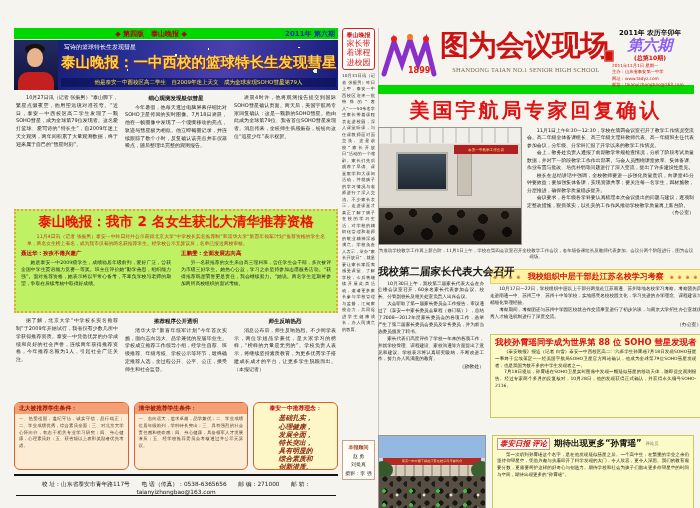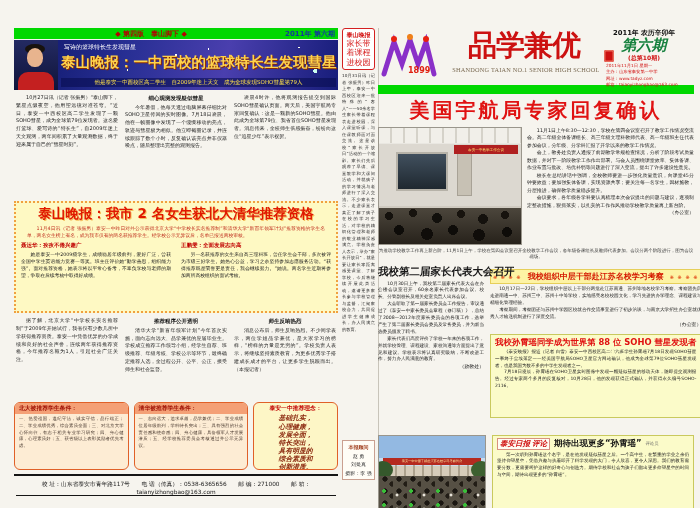--- a/index.html
+++ b/index.html
@@ -31,21 +31,21 @@
   .banner-sub{position:absolute;left:47px;right:2px;bottom:3px;background:rgba(8,14,80,.6);color:#ffe24a;
     font-size:5.5px;text-align:center;padding:1px 0;z-index:2;}
 
   .cols{display:flex;gap:7px;padding:4px 2px 2px 2px;font-size:5px;line-height:1.55;text-align:justify;color:#1d1d1d;}
   .col{flex:1;overflow:hidden;}
   .art1{height:100px;}
   .art2{height:80px;}
   .col p{margin:0;text-indent:2em;}
   .bold-head{font-weight:bold;font-size:5.5px;text-align:center;margin-bottom:1px;color:#111;}
 
-  .feature{border:2px dotted #f0a040;background:#fef9c3;padding:2px 5px 14px 5px;margin-top:5px;}
+  .feature{border:2px dotted #f0a040;background:#bef264;padding:2px 5px 6px 5px;margin-top:13px;}
   .feature-head{text-align:center;font-size:13.5px;font-weight:bold;color:#e01800;
     text-shadow:1px 1px 0 #f6c060;white-space:nowrap;}
   .feature-intro{color:#c03020;font-size:4.8px;line-height:1.5;text-align:justify;margin:2px 6px 2px 6px;text-indent:2em;}
   .feature-cols{display:flex;gap:10px;font-size:4.8px;line-height:1.5;text-align:justify;height:56px;overflow:hidden;}
   .fsec{flex:1;overflow:hidden;}
   .sec-head{color:#c00000;font-weight:bold;font-size:5.5px;margin-bottom:1px;}
   .fsec p{margin:0;text-indent:2em;}
 
   .bottom-row{display:flex;gap:5px;margin-top:3px;height:68px;}
   .cond-box{flex:1.25;border:1.5px solid #e06028;border-radius:6px;background:#fdecd4;overflow:hidden;}
@@ -74,23 +74,23 @@
   .right-main{position:absolute;left:378px;top:26px;width:316px;}
   .masthead{position:relative;height:58px;}
   .logo{position:absolute;left:0;top:8px;width:62px;height:46px;}
   .logo-year{position:absolute;left:30px;top:32px;font-size:8px;font-weight:bold;color:#e02010;}
   .mast-title{position:absolute;left:60px;top:0px;width:172px;text-align:center;font-size:29px;font-weight:bold;
     color:#cc1111;font-family:"Liberation Serif","DejaVu Serif",serif;letter-spacing:-1px;white-space:nowrap;}
   .seal{position:absolute;left:226px;top:24px;width:10px;height:12px;background:#cc1111;border-radius:2px;
     box-shadow:inset 0 0 0 1.5px #e86a5a;}
   .mast-eng{position:absolute;left:58px;top:40px;width:180px;text-align:center;font-size:6.3px;color:#7a6a52;
     letter-spacing:.2px;font-family:"Liberation Serif","DejaVu Serif",serif;}
-  .mast-info{position:absolute;right:6px;top:2px;width:88px;text-align:center;}
+  .mast-info{position:absolute;right:0;top:2px;width:88px;text-align:center;}
   .mi-year{font-size:6.8px;font-weight:bold;color:#111;}
-  .mi-issue{font-size:15px;font-weight:bold;font-style:italic;color:#15803d;
+  .mi-issue{font-size:15px;font-weight:bold;font-style:italic;color:#8b5cf6;
     font-family:"Liberation Serif","DejaVu Serif",serif;line-height:1.05;}
   .mi-sub{font-size:6px;color:#d01010;font-weight:bold;}
   .mi-line{font-size:4.3px;color:#d01010;line-height:1.5;text-align:left;padding-left:6px;}
   .green-bar2{height:9px;background:#00d800;margin:1px 0 3px 0;}
   .headline1{text-align:center;font-size:20px;font-weight:bold;color:#e01212;letter-spacing:3px;
     font-family:"Liberation Serif","DejaVu Serif",serif;white-space:nowrap;}
 
   .lead-row{display:flex;gap:5px;margin-top:3px;}
   .photo1{position:relative;width:142px;height:116px;flex:none;border:1px solid #9a968c;overflow:hidden;
     background:linear-gradient(#e9e7e1 0 16px,#dcd8d0 16px 78px,#cfcac0 78px 100%);}
@@ -164,21 +164,21 @@
   .comment-author{font-size:4.3px;color:#666;}
   .comment-text{font-size:4.5px;line-height:1.5;text-align:justify;margin-top:2px;text-indent:2em;}
 </style>
 </head>
 <body>
 
 <div class="sheet">
 
   <div class="left-page">
     <div class="topbar">
-      <span class="topbar-center">◆ 第四版　泰山脚下 ◆</span>
+      <span class="topbar-center">◆ 第四版　泰山晚报 ◆</span>
       <span class="topbar-right">2011年 第六期</span>
     </div>
 
     <div class="banner">
       <div class="boy-photo">
         <div class="boy-hair"></div>
         <div class="boy-face"></div>
         <div class="boy-jacket"></div>
       </div>
       <span class="kicker">写诗的篮球特长生发现彗星</span>
@@ -272,21 +272,21 @@
     <div class="masthead">
       <div class="logo">
         <svg width="62" height="46" viewBox="0 0 62 46">
           <path d="M6 40 L16 8 L24 30 L32 6 L40 30 L48 8 L56 40" fill="none" stroke="#8a30c8" stroke-width="5" stroke-linecap="round"></path>
           <circle cx="16" cy="5" r="3" fill="#e82010"></circle>
           <circle cx="32" cy="3" r="3" fill="#f08018"></circle>
           <circle cx="48" cy="5" r="3" fill="#e82010"></circle>
         </svg>
         <span class="logo-year">1899</span>
       </div>
-      <div class="mast-title">品学兼优</div>
+      <div class="mast-title">图为会议现场</div>
       <div class="seal"></div>
       <div class="mast-eng">SHANDONG TAIAN NO.1 SENIOR HIGH SCHOOL</div>
       <div class="mast-info">
         <div class="mi-year">2011年 农历辛卯年</div>
         <div class="mi-issue">第六期</div>
         <div class="mi-sub">(总第10期)</div>
         <div class="mi-line">2011年11月1日 星期一</div>
         <div class="mi-line">主办：山东省泰安第一中学</div>
         <div class="mi-line">网址：www.tadyz.com</div>
         <div class="mi-line">邮箱：taianyizhongbao@163.com</div>

